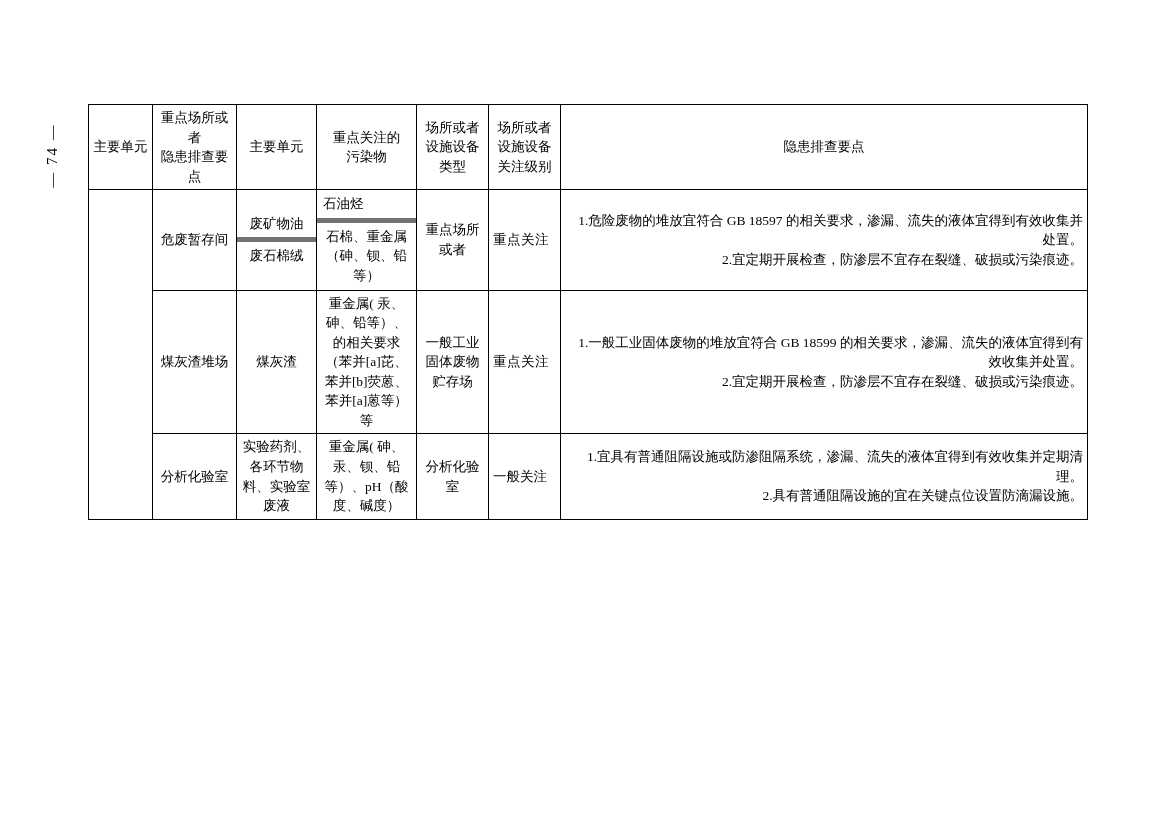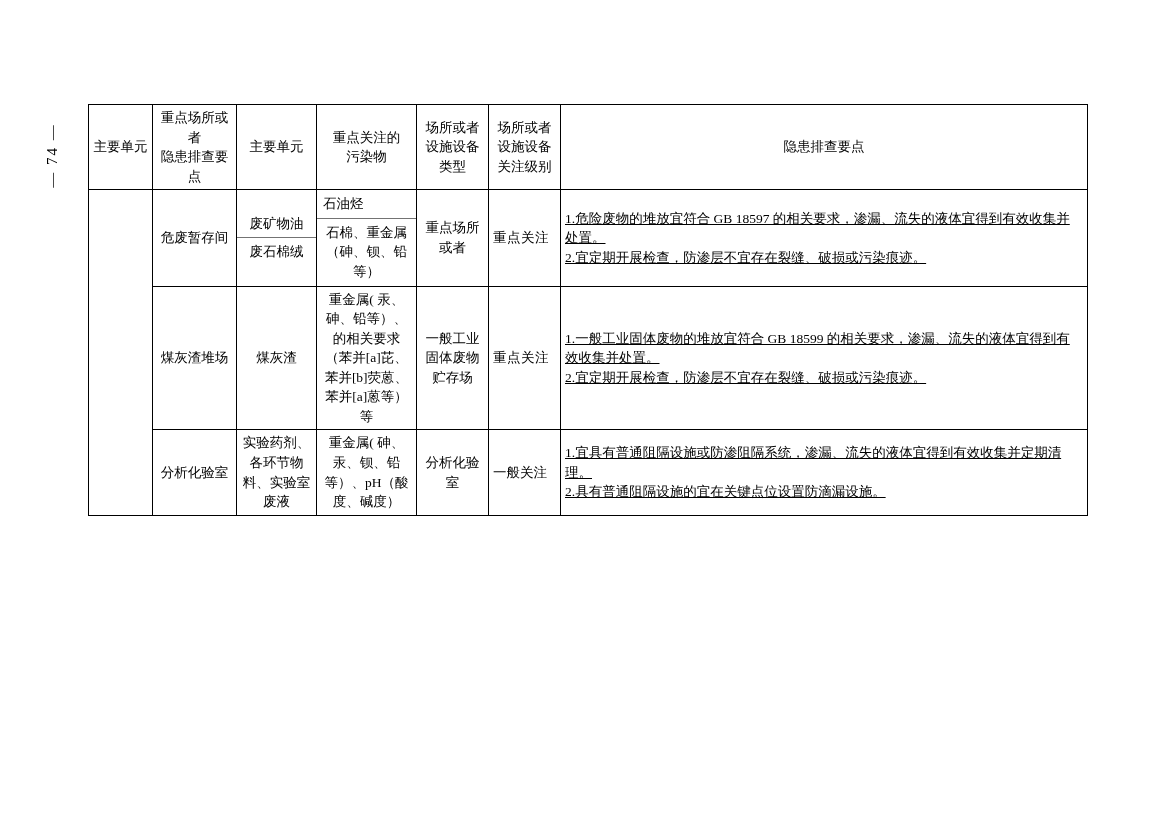--- a/index.html
+++ b/index.html
@@ -68,24 +68,23 @@
   .c-unit      { width: 64px; }
   .c-place     { width: 84px; }
   .c-material  { width: 80px; }
   .c-pollutant { width: 100px; }
   .c-type      { width: 72px; }
   .c-level     { width: 72px; }
   .c-points    { }
 
   td.ctr { text-align: center; }
   td.points {
-    text-align: left;
+    text-align: right;
     padding: 7px 8px 7px 8px;
     line-height: 1.75;
-    text-decoration: underline;
   }
   td.lv-key {
     text-align: left;
     font-weight: bold;
     letter-spacing: 0.5px;
   }
   td.lv-gen {
     text-align: left;
   }
 
@@ -95,21 +94,21 @@
     border: 1px solid #000 !important;
   }
   table.sub {
     border-collapse: collapse;
     width: 100%;
     height: 100%;
     table-layout: fixed;
   }
   table.sub td {
     border: none;
-    border-bottom: 1px solid #737373;
+    border-bottom: 5px solid #737373;
     text-align: center;
     font-size: 13.5px;
     line-height: 1.45;
     padding: 4px 3px;
   }
   table.sub tr:last-child td { border-bottom: none; }
 </style>
 </head>
 <body>
 

